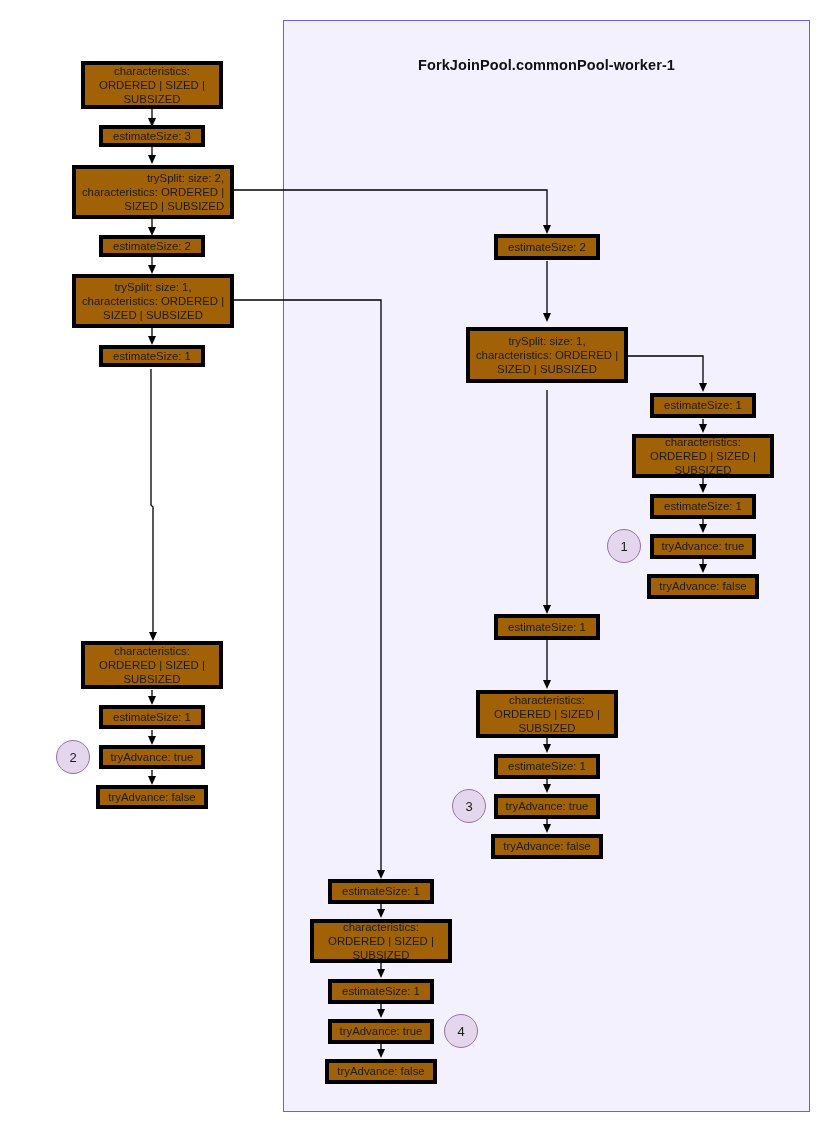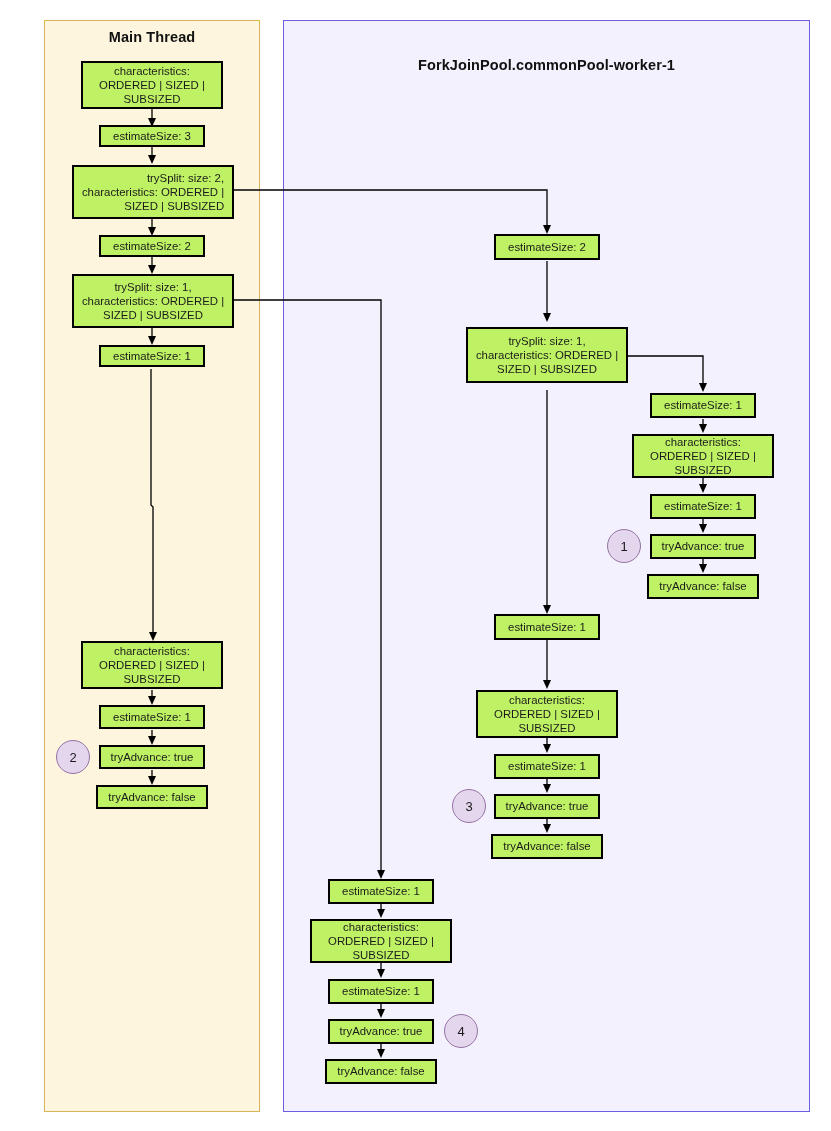--- a/index.html
+++ b/index.html
@@ -41,22 +41,22 @@
     text-align: center;
     font-size: 14.5px;
     font-weight: bold;
     color: #111111;
     letter-spacing: 0.1px;
   }
   
   .node {
     position: absolute;
     box-sizing: border-box;
-    background: #bef264;
-    border: 2px solid #000000;
+    background: #a16207;
+    border: 4px solid #000000;
     color: #1b1b1b;
     font-size: 11.4px;
     line-height: 14.2px;
     text-align: center;
     display: flex;
     align-items: center;
     justify-content: center;
     padding: 7px 3px;
     white-space: pre-line;
   }
@@ -87,23 +87,20 @@
     stroke: #000000;
     stroke-width: 1.3px;
   }
   .edges polygon { fill: #000000; stroke: none; }
 </style>
 </head>
 <body>
 
 <div id="canvas">
 
-  <div class="lane lane-main" style="left:44px; top:20px; width:216px; height:1092px;">
-    <div class="lane-title" style="top:8px;">Main Thread</div>
-  </div>
 
   <div class="lane lane-worker" style="left:283px; top:20px; width:527px; height:1092px;">
     <div class="lane-title" style="top:8px;margin-top:28px;">ForkJoinPool.commonPool-worker-1</div>
   </div>
 
   <svg class="edges" viewBox="0 0 831 1131" width="831" height="1131">
     <defs></defs>
 
     <g>
       <line x1="152" y1="108" x2="152" y2="120"></line>

